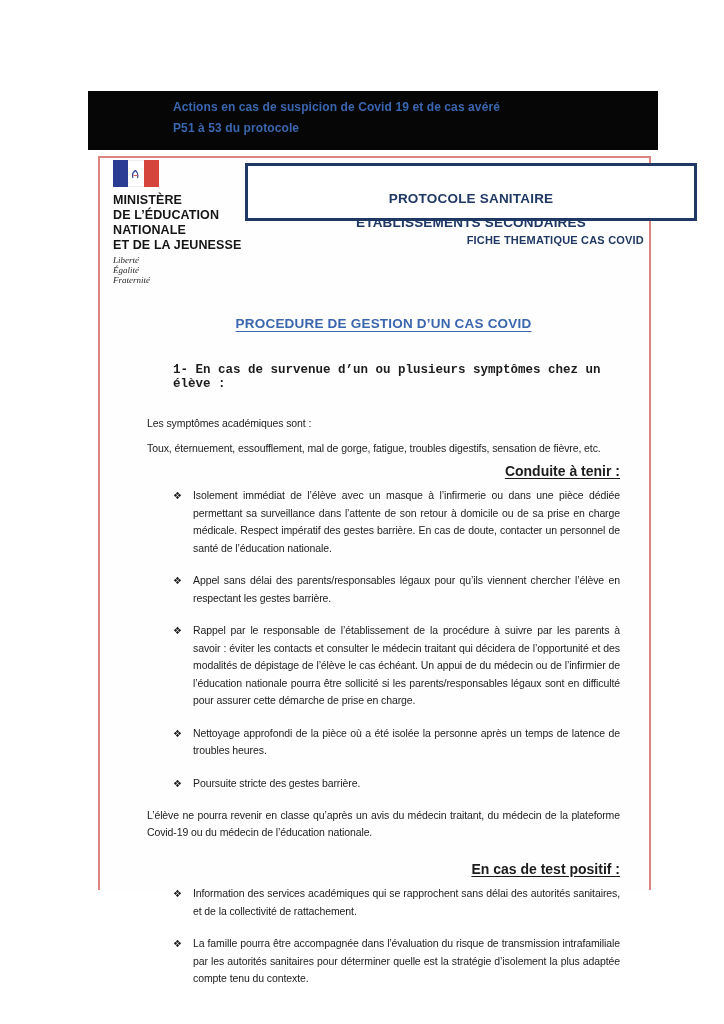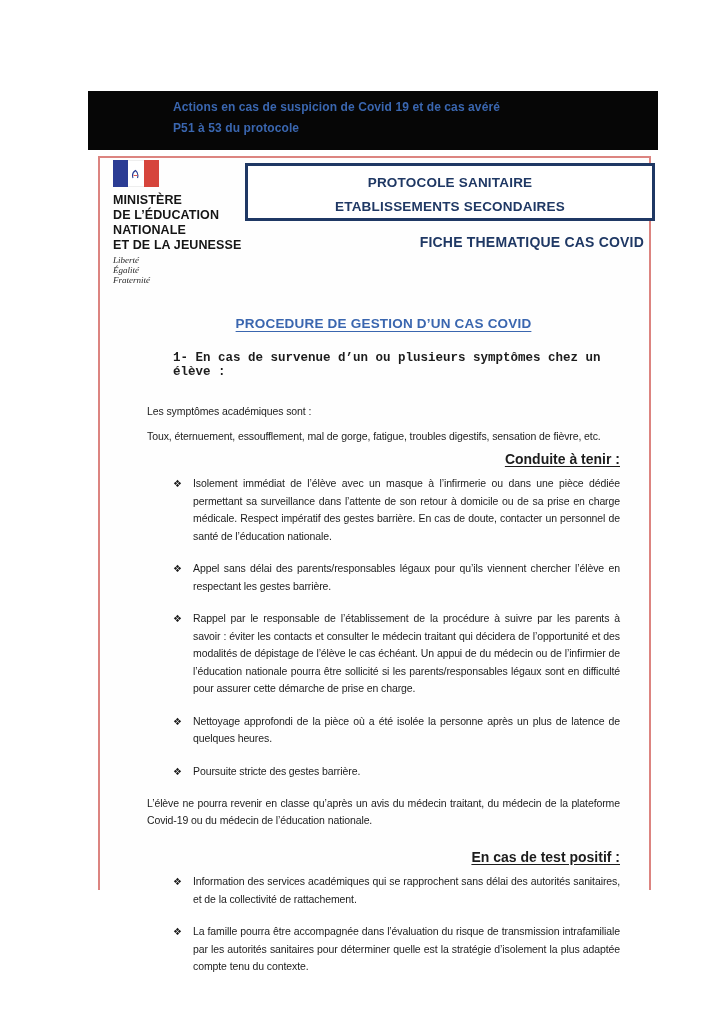--- a/index.html
+++ b/index.html
@@ -31,37 +31,37 @@
   .f-band { width:15.3px; height:27px; display:block; position:relative; }
   .f-blue { background:#2B3C94; }
   .f-white { background:#ffffff; border-top:1px solid #eee; border-bottom:1px solid #eee; }
   .f-red { background:#D6453C; }
   .marianne { position:absolute; left:3px; top:8px; }
   .m-name { margin-top:6px; font-weight:bold; font-size:12.5px; line-height:15px; color:#151515; letter-spacing:0.1px; }
   .m-motto { margin-top:2px; font-family:"Liberation Serif", serif; font-style:italic; font-size:9px; line-height:10px; color:#2a2a2a; }
 
   
   .protocol-box {
-    position:absolute; left:145px; top:5px; width:410px; height:58px;
+    position:absolute; left:145px; top:5px; width:452px; height:58px;
     border:3px solid #1F3864; background:#ffffff; text-align:center;
-    padding-top:5px;
+    padding-top:21px;
   }
   .protocol-box div {
     color:#1F3864; font-weight:bold; font-size:13.5px; line-height:24px; letter-spacing:0.2px;
   }
   .fiche {
     position:absolute; right:5px; top:76px;
-    color:#1F3864; font-weight:bold; font-size:14px; letter-spacing:0.2px;
+    color:#1F3864; font-weight:bold; font-size:11px; letter-spacing:0.2px;
   }
 
   
   .doc-body { position:absolute; left:47px; top:158px; width:473px; color:#1c1c1c; }
   .doc-title {
     text-align:center; color:#3A66AF; font-weight:bold; font-size:13.5px;
-    text-decoration:underline; text-underline-offset:3px; margin-bottom:20px; letter-spacing:0.2px;
+    text-decoration:underline; text-underline-offset:3px; margin-bottom:32px; letter-spacing:0.2px;
   }
   .sec-heading { font-size:12.5px; font-weight:bold; margin:0 0 24px 26px;font-family:Liberation Mono, monospace; }
   .line { font-size:10.5px; line-height:17px; letter-spacing:-0.1px; }
   .mb8 { margin-bottom:8px; }
   .mb6 { margin-bottom:6px; }
   .nowrap { white-space:nowrap; }
   .center-heading { text-align:right; font-weight:bold; font-size:14px; margin:4px 0 8px 0; }
   .center-heading .u { text-decoration:underline; text-underline-offset:2px; }
   .bullets { margin-bottom:4px; }
   .bullet { display:flex; margin-bottom:15px; }
@@ -133,21 +133,21 @@
         <div class="bullet">
           <span class="marker">❖</span>
           <span class="btext">Appel sans délai des parents/responsables légaux pour qu’ils viennent chercher l’élève en respectant les gestes barrière.</span>
         </div>
         <div class="bullet">
           <span class="marker">❖</span>
           <span class="btext">Rappel par le responsable de l’établissement de la procédure à suivre par les parents à savoir : éviter les contacts et consulter le médecin traitant qui décidera de l’opportunité et des modalités de dépistage de l’élève le cas échéant. Un appui de du médecin ou de l’infirmier de l’éducation nationale pourra être sollicité si les parents/responsables légaux sont en difficulté pour assurer cette démarche de prise en charge.</span>
         </div>
         <div class="bullet">
           <span class="marker">❖</span>
-          <span class="btext">Nettoyage approfondi de la pièce où a été isolée la personne après un plus de latence de quelques heures.</span>
+          <span class="btext">Nettoyage approfondi de la pièce où a été isolée la personne après un temps de latence de troubles heures.</span>
         </div>
         <div class="bullet">
           <span class="marker">❖</span>
           <span class="btext">Poursuite stricte des gestes barrière.</span>
         </div>
       </div>
 
       <p class="line just">L’élève ne pourra revenir en classe qu’après un avis du médecin traitant, du médecin de la plateforme Covid-19 ou du médecin de l’éducation nationale.</p>
 
       <div class="center-heading">

